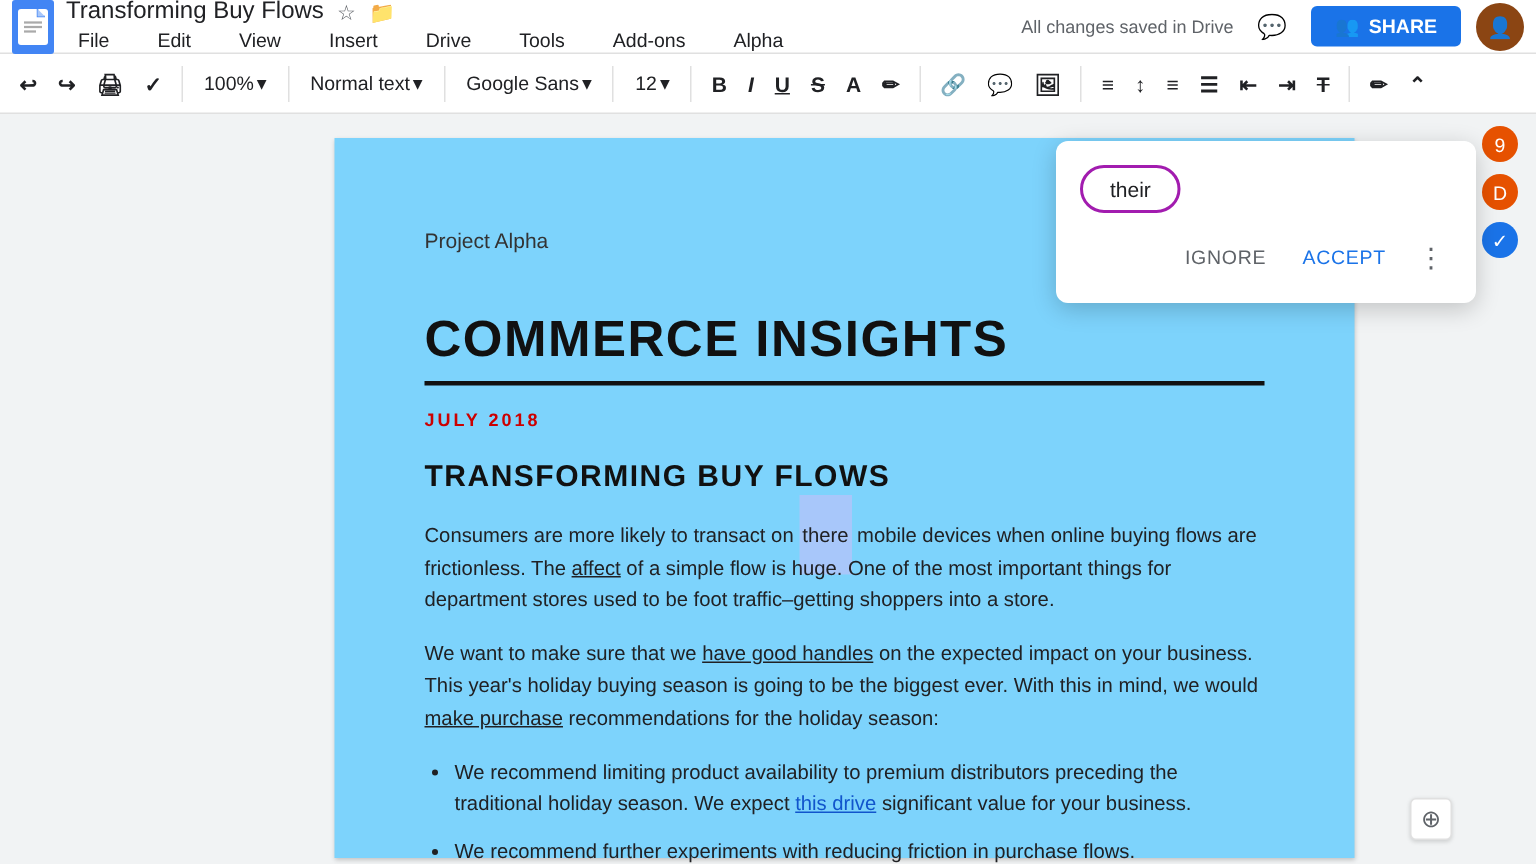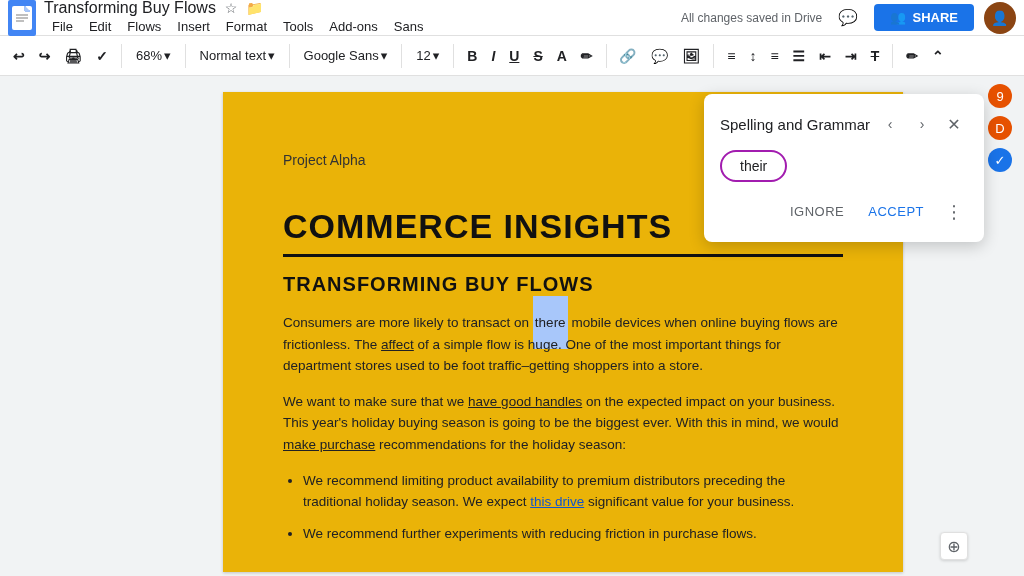--- a/index.html
+++ b/index.html
@@ -9,21 +9,21 @@
     #titlebar {
       display: flex; align-items: center; background: white; padding: 4px 8px; height: 36px;
       border-bottom: 1px solid #e0e0e0;
     }
     #doc-icon { width: 28px; height: 36px; background: #4285f4; display: flex; align-items: center; justify-content: center; margin-right: 8px; border-radius: 2px; }
     #doc-icon svg { width: 20px; height: 24px; }
     #title-area { display: flex; flex-direction: column; flex: 1; }
     #doc-title { font-size: 16px; color: #202124; display: flex; align-items: center; gap: 6px; }
     #doc-title span { font-weight: 400; }
     .title-icon-btn { width: 18px; height: 18px; color: #5f6368; cursor: pointer; display: flex; align-items: center; justify-content: center; font-size: 14px; }
-    #menubar { display: flex; gap: 0; font-size: 13px; color: #202124; }
+    #menubar { display: flex; gap: 16px; font-size: 13px; color: #202124; }
     .menu-item { padding: 2px 8px; cursor: pointer; border-radius: 3px; }
     #header-right { display: flex; align-items: center; gap: 10px; margin-left: auto; }
     #saved-text { font-size: 12px; color: #5f6368; }
     #comments-btn { width: 32px; height: 32px; display: flex; align-items: center; justify-content: center; border-radius: 50%; cursor: pointer; color: #5f6368; }
     #share-btn { background: #1a73e8; color: white; padding: 6px 16px; border-radius: 4px; font-size: 13px; font-weight: 600; cursor: pointer; display: flex; align-items: center; gap: 6px; }
     #avatar { width: 32px; height: 32px; border-radius: 50%; background: #8b4513; display: flex; align-items: center; justify-content: center; color: white; font-size: 14px; cursor: pointer; overflow: hidden; }
 
     
     #toolbar {
       background: white; padding: 4px 8px; display: flex; align-items: center; gap: 4px;
@@ -34,21 +34,21 @@
     .toolbar-icon { color: #202124; font-size: 14px; font-weight: bold; cursor: pointer; padding: 3px 5px; border-radius: 3px; display: flex; align-items: center; }
 
     
     #main { display: flex; height: calc(576px - 76px); }
     #sidebar-left { width: 150px; background: #f1f3f4; }
     #doc-area { flex: 1; overflow-y: auto; background: #f1f3f4; padding: 16px; display: flex; flex-direction: column; align-items: center; }
     #sidebar-right { width: 48px; background: #f1f3f4; display: flex; flex-direction: column; align-items: center; padding: 8px 4px; gap: 8px; }
 
     
     #document {
-      background: #eab308; width: 680px; min-height: 480px; padding: 60px 60px 40px 60px;
+      background: #7dd3fc; width: 680px; min-height: 480px; padding: 60px 60px 40px 60px;
       box-shadow: 0 1px 3px rgba(0,0,0,0.2); position: relative;
     }
     #project-label { font-size: 14px; color: #333; margin-bottom: 6px; font-weight: 400; }
     #doc-main-title { font-size: 34px; font-weight: 900; color: #111; letter-spacing: 1px; border-bottom: 3px solid #111; padding-bottom: 8px; margin-bottom: 16px; margin-top: 39px; }
     #date-label { font-size: 12px; font-weight: 700; color: #cc0000; letter-spacing: 2px; margin-bottom: 20px; }
     #section-title { font-size: 20px; font-weight: 700; color: #111; letter-spacing: 1px; margin-bottom: 16px; }
     .para { font-size: 13.5px; color: #202124; line-height: 1.6; margin-bottom: 14px; }
     .highlight-word { background: #a8c7fa; padding: 19px 2px; }
     .underline-word { text-decoration: underline; margin-top: 10px; }
     ul.doc-list { margin-left: 20px; margin-top: 8px; }
@@ -97,47 +97,47 @@
   </div>
   <div id="title-area">
     <div id="doc-title">
       <span>Transforming Buy Flows</span>
       <span class="title-icon-btn">☆</span>
       <span class="title-icon-btn">📁</span>
     </div>
     <div id="menubar">
       <span class="menu-item">File</span>
       <span class="menu-item">Edit</span>
-      <span class="menu-item">Flows</span>
+      <span class="menu-item">View</span>
       <span class="menu-item">Insert</span>
-      <span class="menu-item">Format</span>
+      <span class="menu-item">Drive</span>
       <span class="menu-item">Tools</span>
       <span class="menu-item">Add-ons</span>
-      <span class="menu-item">Sans</span>
+      <span class="menu-item">Alpha</span>
     </div>
   </div>
   <div id="header-right">
     <span id="saved-text">All changes saved in Drive</span>
     <div id="comments-btn">💬</div>
     <div id="share-btn">
       <span>👥</span>
       <span>SHARE</span>
     </div>
     <div id="avatar">👤</div>
   </div>
 </div>
 
 <div id="toolbar">
   <span class="toolbar-icon">↩</span>
   <span class="toolbar-icon">↪</span>
   <span class="toolbar-icon">🖨</span>
   <span class="toolbar-icon">✓</span>
   <div class="toolbar-divider"></div>
   <span class="toolbar-btn">
-    <span>68%</span> ▾
+    <span>100%</span> ▾
   </span>
   <div class="toolbar-divider"></div>
   <span class="toolbar-btn">
     <span>Normal text</span> ▾
   </span>
   <div class="toolbar-divider"></div>
   <span class="toolbar-btn">
     <span>Google Sans</span> ▾
   </span>
   <div class="toolbar-divider"></div>
@@ -168,20 +168,21 @@
   <span class="toolbar-icon">⌃</span>
 </div>
 
 <div id="main">
   <div id="sidebar-left"></div>
 
   <div id="doc-area">
     <div id="document">
       <div id="project-label">Project Alpha</div>
       <div id="doc-main-title">COMMERCE INSIGHTS</div>
+      <div id="date-label">JULY 2018</div>
       <div id="section-title">TRANSFORMING BUY FLOWS</div>
 
       <p class="para">
         Consumers are more likely to transact on <span class="highlight-word">there</span> mobile devices when online buying flows are frictionless. The <span class="underline-word">affect</span> of a simple flow is huge. One of the most important things for department stores used to be foot traffic–getting shoppers into a store.
       </p>
 
       <p class="para">
         We want to make sure that we <span class="underline-word">have good handles</span> on the expected impact on your business. This year's holiday buying season is going to be the biggest ever. With this in mind, we would <span class="underline-word">make purchase</span> recommendations for the holiday season:
       </p>
 
@@ -199,28 +200,20 @@
   <div id="sidebar-right">
     <div class="side-icon side-icon-orange">
       <span>9</span>
     </div>
     <div class="side-icon side-icon-orange">D</div>
     <div class="side-icon side-icon-blue">✓</div>
   </div>
 </div>
 
 <div id="spelling-panel">
-  <div id="panel-header">
-    <span id="panel-title">Spelling and Grammar</span>
-    <div id="panel-nav">
-      <div class="panel-nav-btn">‹</div>
-      <div class="panel-nav-btn">›</div>
-      <div id="panel-close">✕</div>
-    </div>
-  </div>
   <div id="suggestion-pill">their</div>
   <div id="panel-actions">
     <span id="ignore-btn">IGNORE</span>
     <span id="accept-btn">ACCEPT</span>
     <div id="more-btn">⋮</div>
   </div>
 </div>
 
 <div id="scroll-to-bottom">⊕</div>
 

